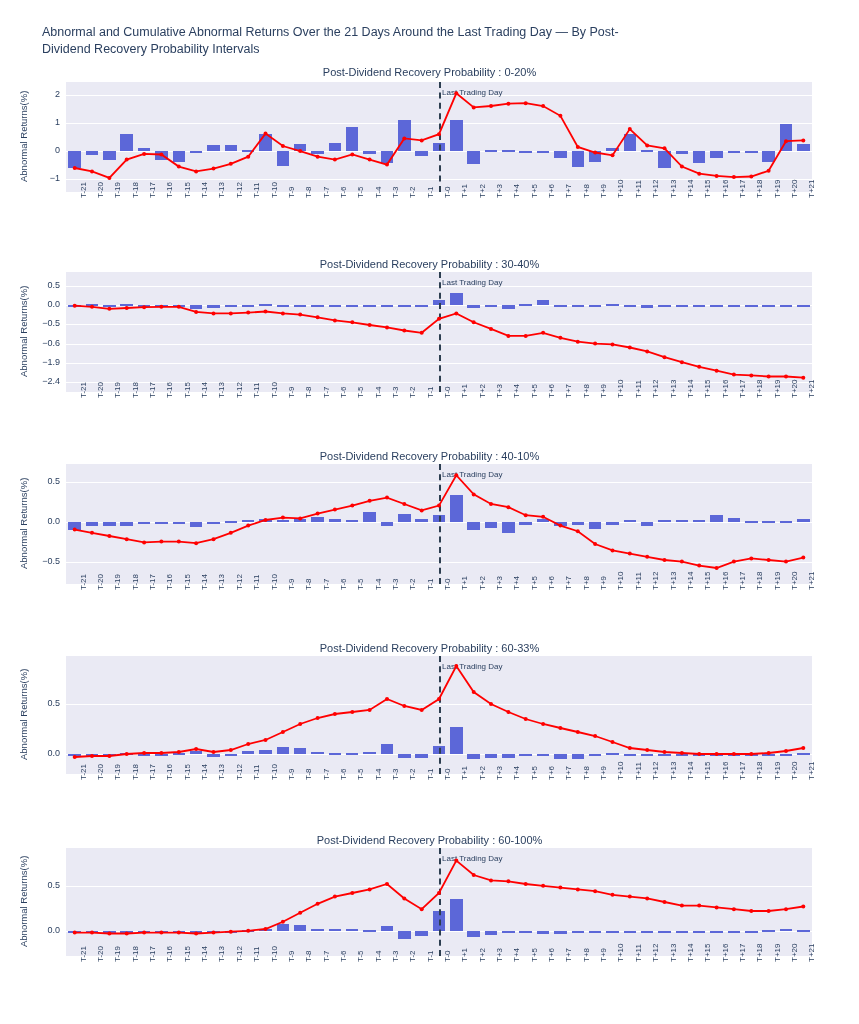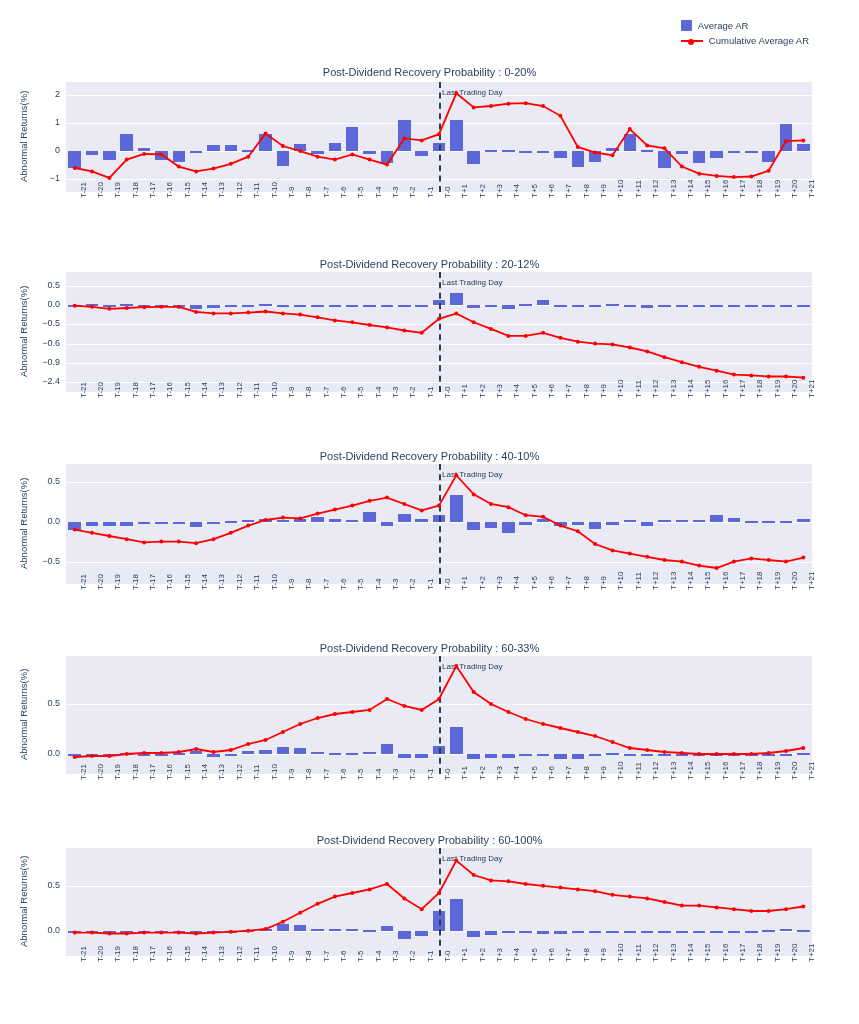--- a/index.html
+++ b/index.html
@@ -21,31 +21,22 @@
   .bar{position:absolute;background:#5c67d8;}
   .vline{position:absolute;width:0;border-left:2px dashed #2c3e50;}
   .vlabel{position:absolute;font-size:8px;color:#2a3f5f;white-space:nowrap;}
   svg.overlay{position:absolute;left:0;top:0;overflow:visible;}
 </style>
 </head>
 <body>
 
 <div class="page">
 
+  <div class="title">Abnormal and Cumulative Abnormal Returns Over the 21 Days Around the Last Trading Day — By Post-Dividend Recovery Probability Intervals</div>
 
-  <div class="legend">
-    <div class="legend-row">
-      <span class="legend-swatch"></span>
-      <span>Average AR</span>
-    </div>
-    <div class="legend-row">
-      <span class="legend-line"></span>
-      <span>Cumulative Average AR</span>
-    </div>
-  </div>
 
   <div id="panels">
       <div class="panel" style="top: 0px;">
         <div class="panel-title" style="top: 66px;">Post-Dividend Recovery Probability : 0-20%</div>
         <div class="plot" style="left: 66px; top: 82px; width: 746px; height: 110px;"></div>
         <div class="ylabel" style="left: 18px; top: 182px;">Abnormal Returns(%)</div>
         <div class="gridline" style="left: 66px; width: 746px; top: 179px;"></div>
         <div class="ytick" style="left: 22px; width: 38px; top: 173.308px;">−1</div>
         <div class="gridline" style="left: 66px; width: 746px; top: 151px;"></div>
         <div class="ytick" style="left: 22px; width: 38px; top: 145.103px;">0</div>
@@ -182,27 +173,27 @@
         <div class="xtick" style="left: 685.884px; top: 198px;">T+14</div>
         <div class="xtick" style="left: 703.233px; top: 198px;">T+15</div>
         <div class="xtick" style="left: 720.581px; top: 198px;">T+16</div>
         <div class="xtick" style="left: 737.93px; top: 198px;">T+17</div>
         <div class="xtick" style="left: 755.279px; top: 198px;">T+18</div>
         <div class="xtick" style="left: 772.628px; top: 198px;">T+19</div>
         <div class="xtick" style="left: 789.977px; top: 198px;">T+20</div>
         <div class="xtick" style="left: 807.326px; top: 198px;">T+21</div>
       </div>
       <div class="panel" style="top: 0px;">
-        <div class="panel-title" style="top: 258px;">Post-Dividend Recovery Probability : 20-12%</div>
+        <div class="panel-title" style="top: 258px;">Post-Dividend Recovery Probability : 30-40%</div>
         <div class="plot" style="left: 66px; top: 272px; width: 746px; height: 120px;"></div>
         <div class="ylabel" style="left: 18px; top: 377px;">Abnormal Returns(%)</div>
         <div class="gridline" style="left: 66px; width: 746px; top: 382px;"></div>
         <div class="ytick" style="left: 22px; width: 38px; top: 376.323px;">−2.4</div>
         <div class="gridline" style="left: 66px; width: 746px; top: 363px;"></div>
-        <div class="ytick" style="left: 22px; width: 38px; top: 356.968px;">−0.9</div>
+        <div class="ytick" style="left: 22px; width: 38px; top: 356.968px;">−1.9</div>
         <div class="gridline" style="left: 66px; width: 746px; top: 344px;"></div>
         <div class="ytick" style="left: 22px; width: 38px; top: 337.613px;">−0.6</div>
         <div class="gridline" style="left: 66px; width: 746px; top: 324px;"></div>
         <div class="ytick" style="left: 22px; width: 38px; top: 318.258px;">−0.5</div>
         <div class="gridline" style="left: 66px; width: 746px; top: 305px;"></div>
         <div class="ytick" style="left: 22px; width: 38px; top: 298.903px;">0.0</div>
         <div class="gridline" style="left: 66px; width: 746px; top: 286px;"></div>
         <div class="ytick" style="left: 22px; width: 38px; top: 279.548px;">0.5</div>
         <div class="bar" style="left: 68.4288px; width: 12.4912px; top: 304.903px; height: 2px;"></div>
         <div class="bar" style="left: 85.7777px; width: 12.4912px; top: 304.129px; height: 2px;"></div>

